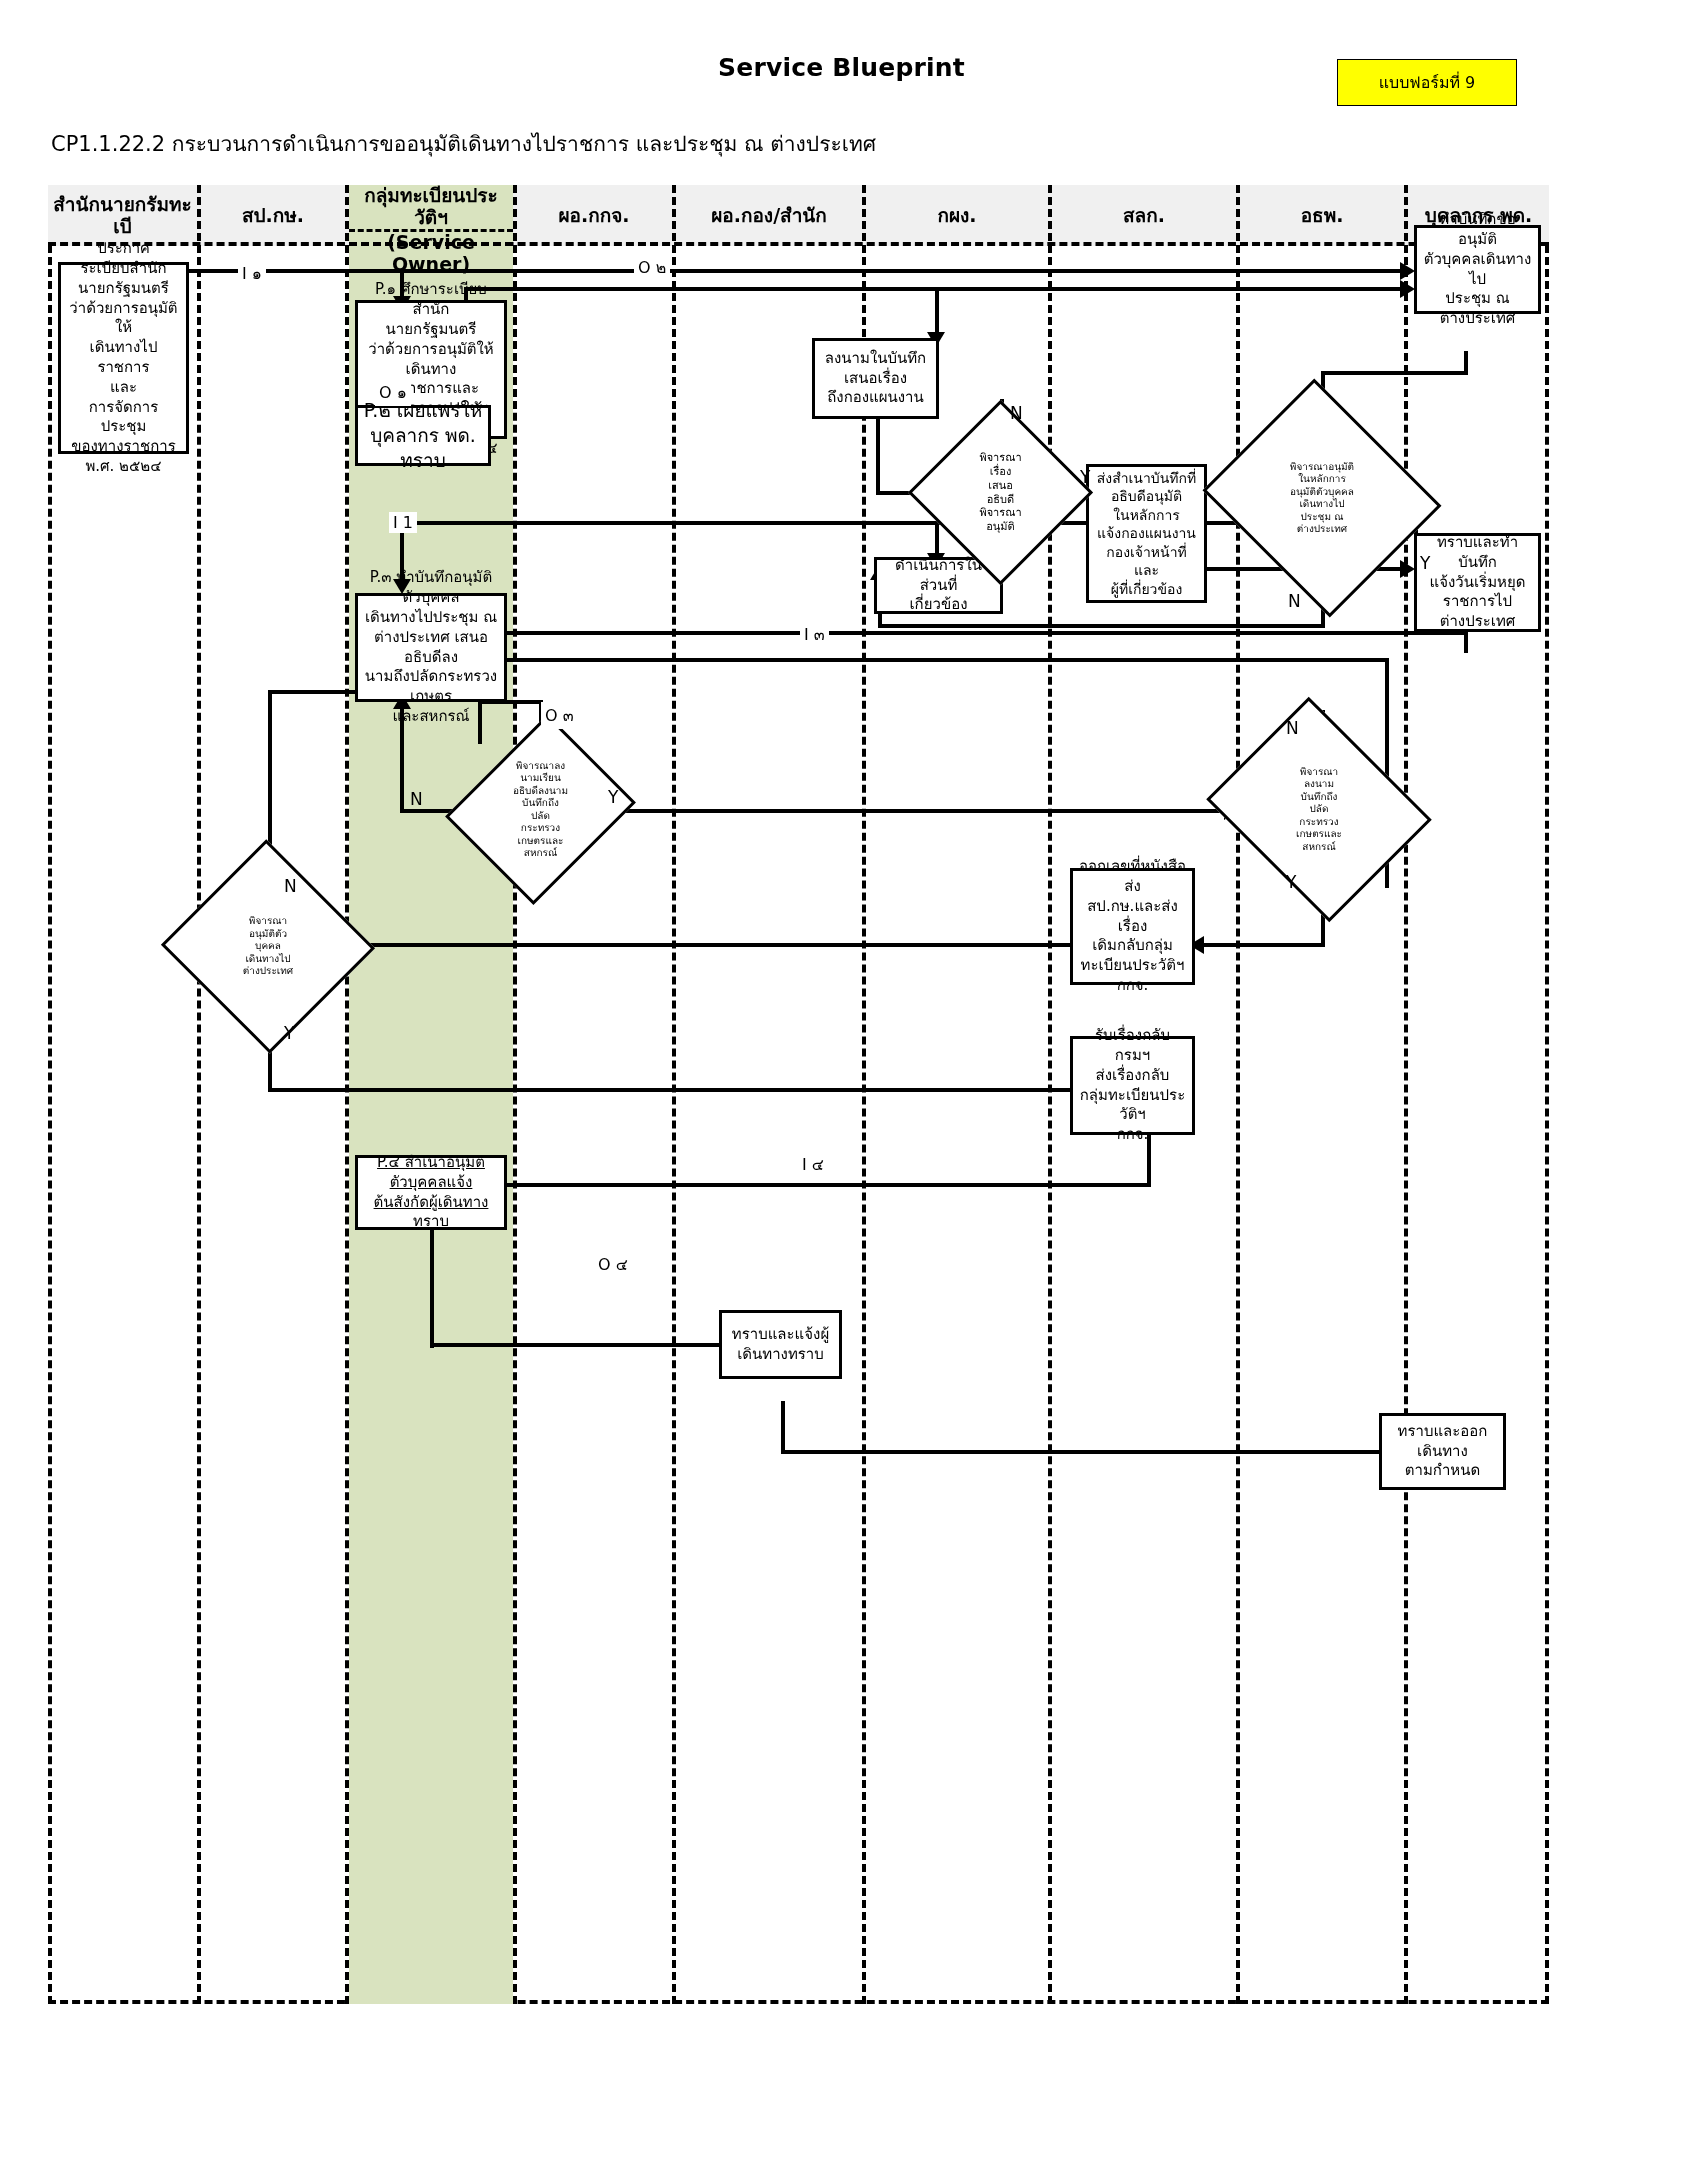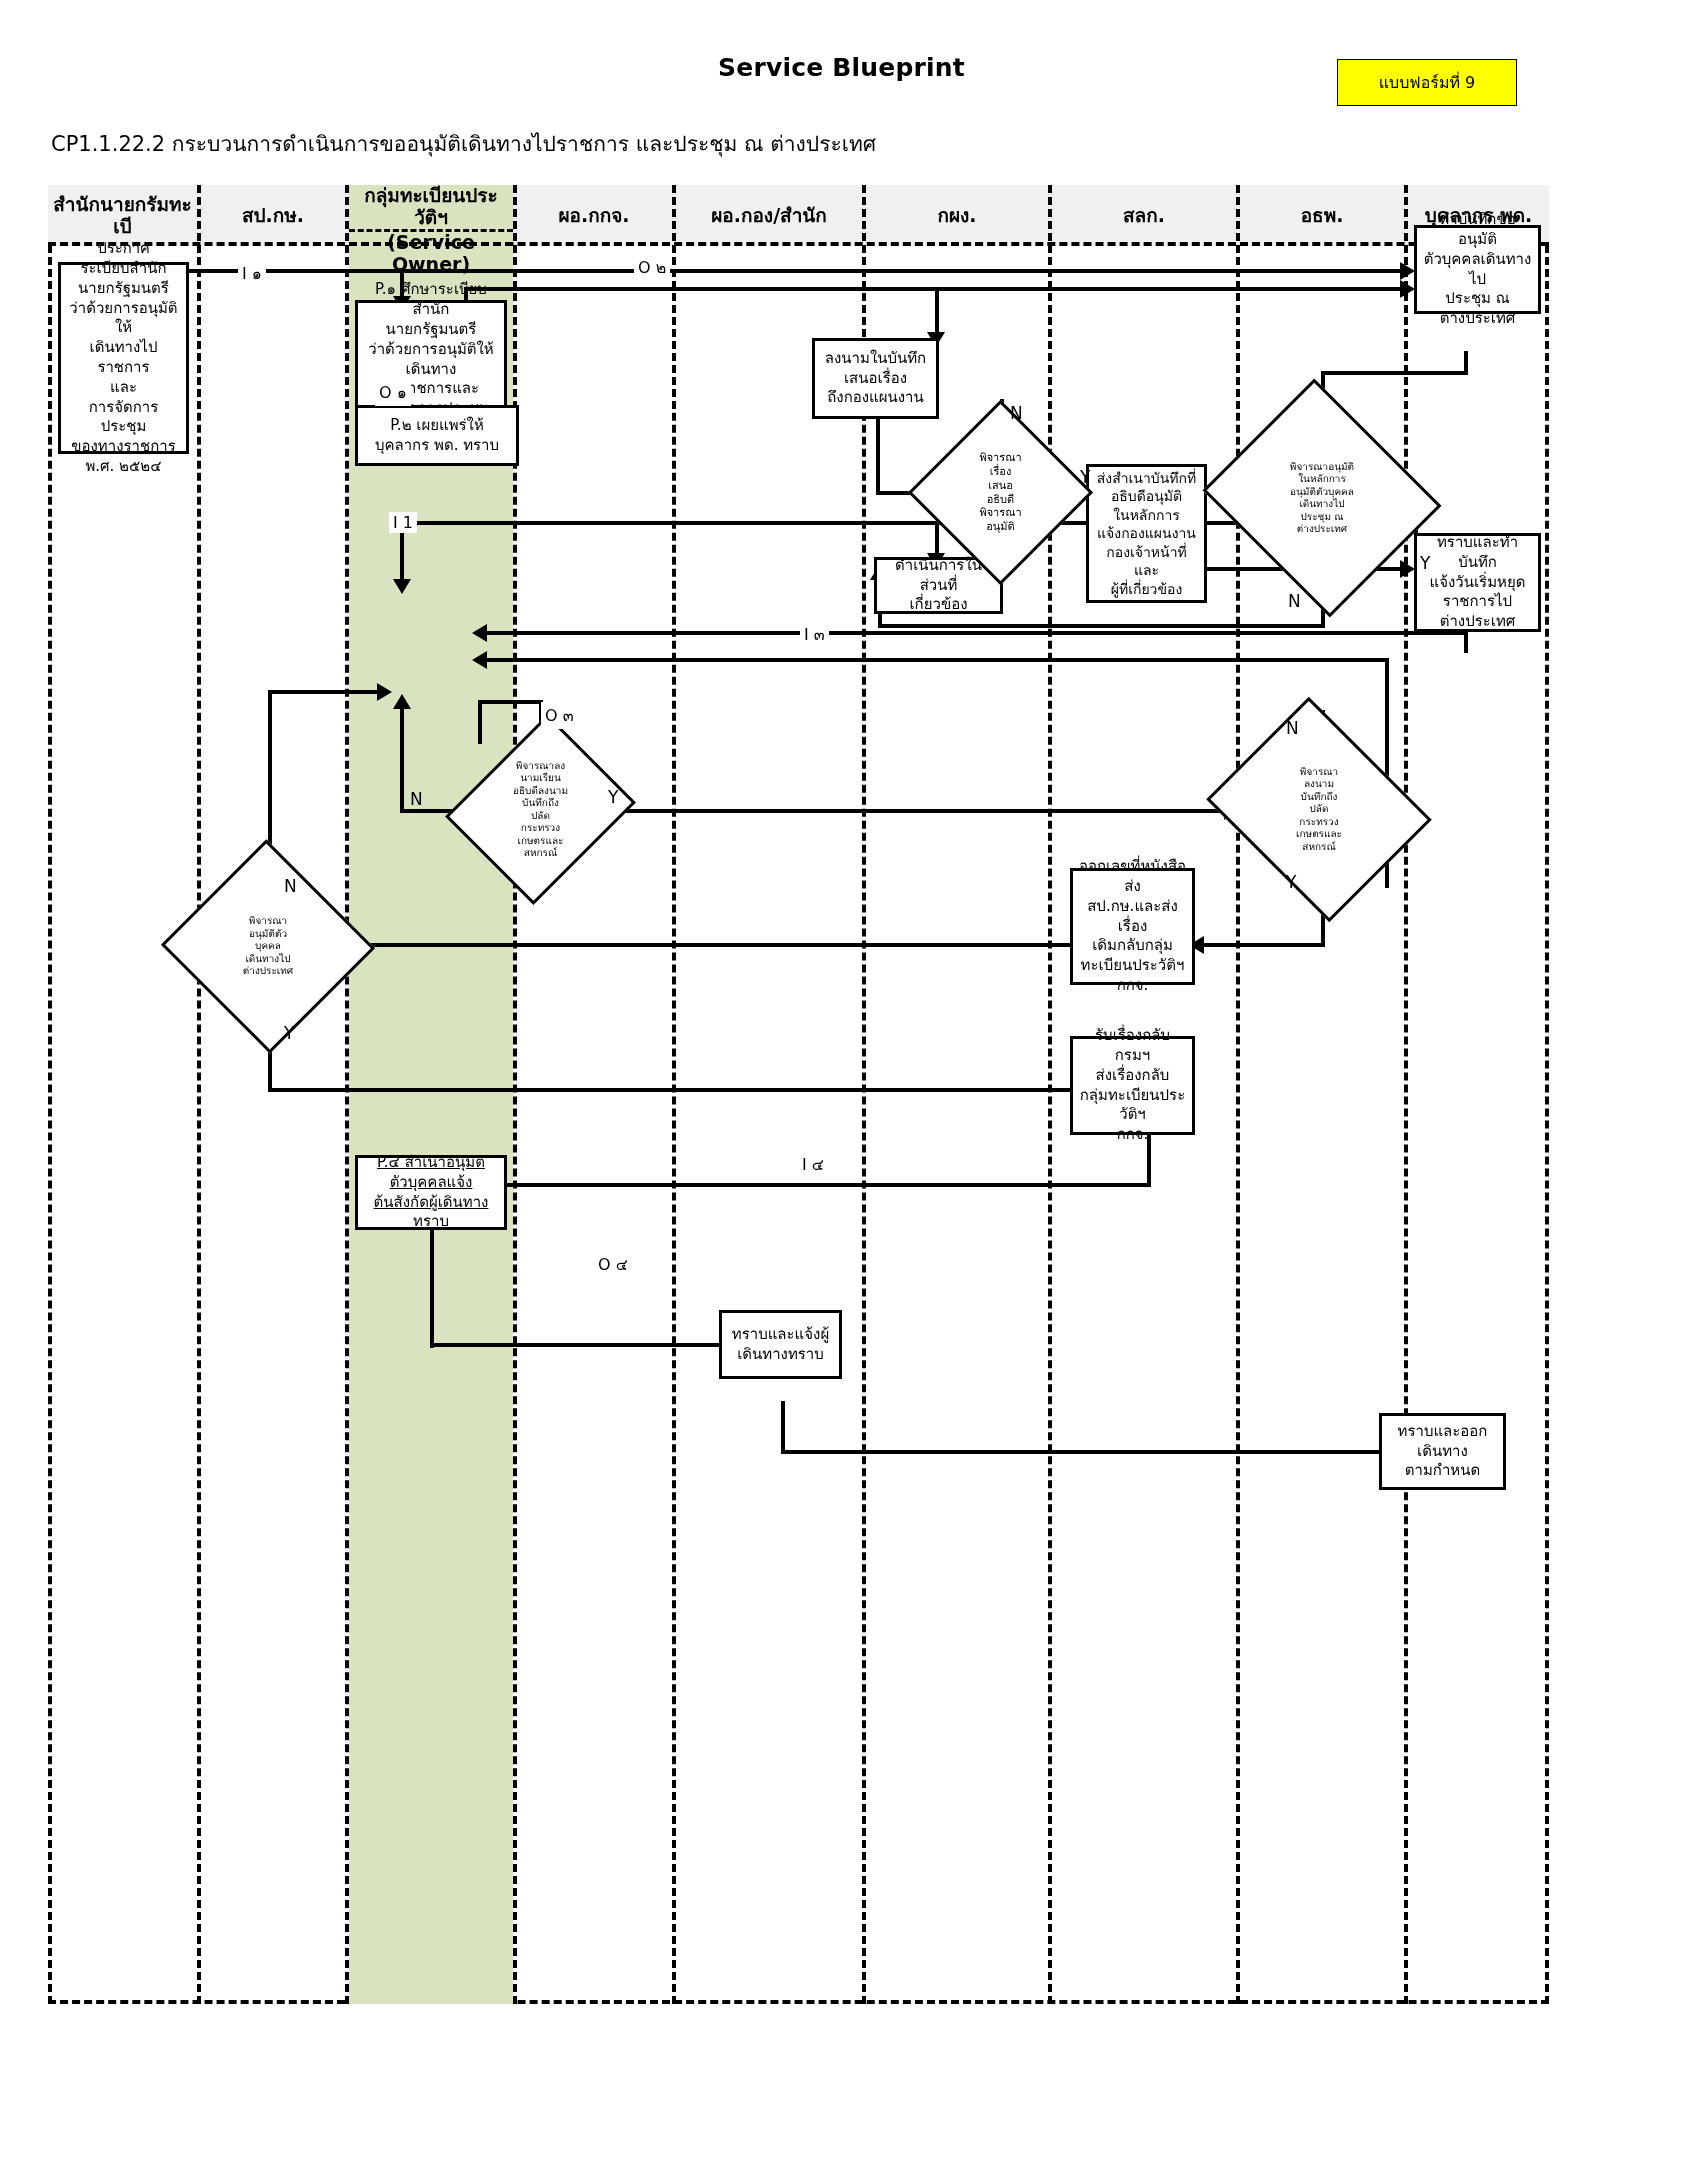--- a/index.html
+++ b/index.html
@@ -330,24 +330,27 @@
   <div class="arw right" style="left:1378px; top:1258px;"></div>
 
   <div class="node" style="left:10px; top:77px; width:131px; height:192px; font-size:15px;">
     <span>ประกาศ<br>ระเบียบสำนัก<br>นายกรัฐมนตรี<br>ว่าด้วยการอนุมัติให้<br>เดินทางไปราชการ<br>และ<br>การจัดการประชุม<br>ของทางราชการ<br>พ.ศ. ๒๕๒๔</span>
   </div>
 
   <div class="node" style="left:307px; top:115px; width:152px; height:139px; font-size:15px;">
     <span>P.๑ ศึกษาระเบียบสำนัก<br>นายกรัฐมนตรี<br>ว่าด้วยการอนุมัติให้เดินทาง<br>ไปราชการและ<br>การจัดการประชุมของทาง<br>ราชการ พ.ศ. ๒๕๒๔</span>
   </div>
 
-  <div class="node" style="left:307px; top:220px; width:164px; height:61px; font-size:15px;">
+  <div class="node" style="left:307px; top:220px; width:136px; height:61px; font-size:19px;">
     <span>P.๒ เผยแพร่ให้<br>บุคลากร พด. ทราบ</span>
   </div>
 
+  <div class="node" style="left:307px; top:408px; width:152px; height:109px; font-size:15px;">
+    <span>P.๓ ทำบันทึกอนุมัติตัวบุคคล<br>เดินทางไปประชุม ณ<br>ต่างประเทศ เสนออธิบดีลง<br>นามถึงปลัดกระทรวงเกษตร<br>และสหกรณ์</span>
+  </div>
 
   <div class="node" style="left:307px; top:970px; width:152px; height:75px; font-size:15px;text-decoration:underline;">
     <span>P.๔ สำเนาอนุมัติ<br>ตัวบุคคลแจ้ง<br>ต้นสังกัดผู้เดินทางทราบ</span>
   </div>
 
   <div class="node" style="left:1366px; top:40px; width:127px; height:89px; font-size:15px;">
     <span>ทำบันทึกขออนุมัติ<br>ตัวบุคคลเดินทางไป<br>ประชุม ณ<br>ต่างประเทศ</span>
   </div>
 
   <div class="node" style="left:764px; top:153px; width:127px; height:81px; font-size:15px;">

